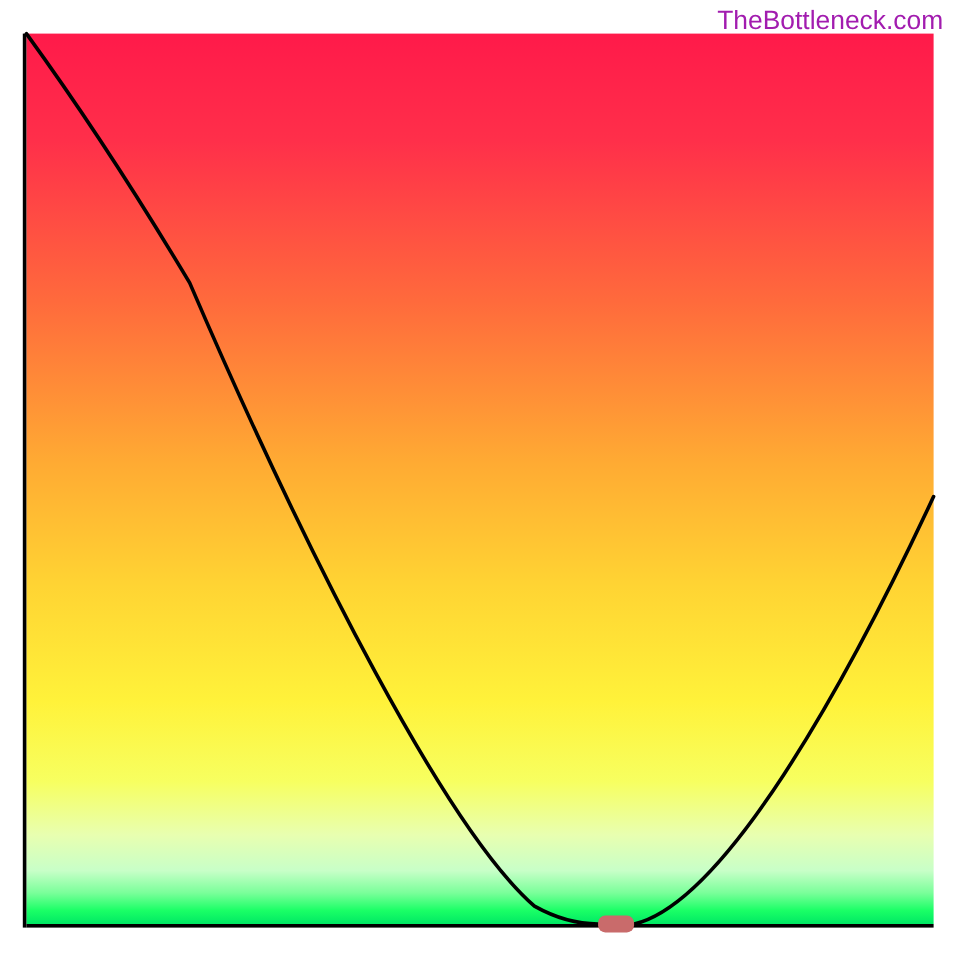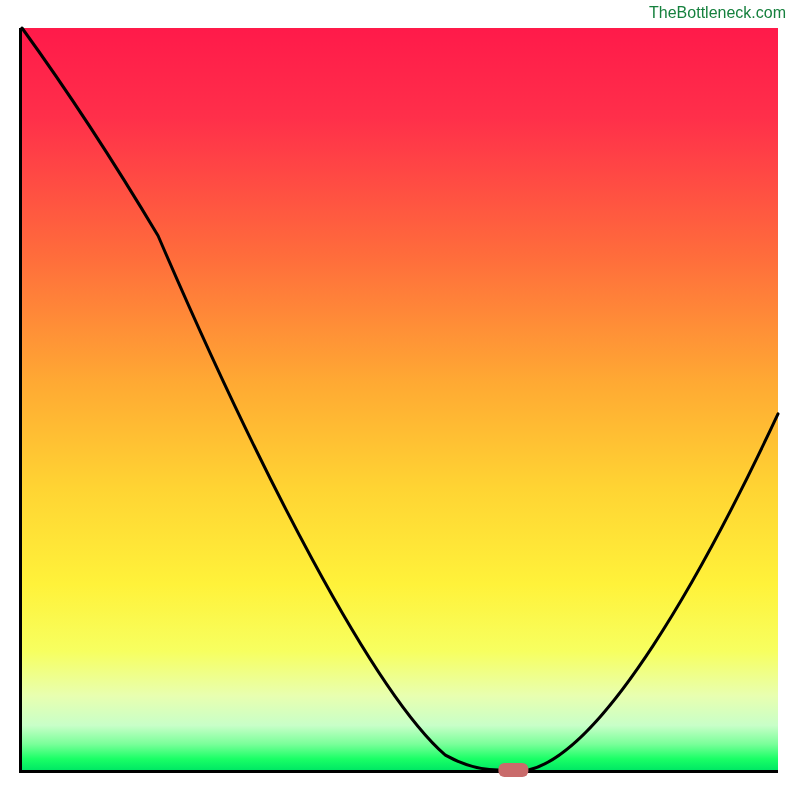--- a/index.html
+++ b/index.html
@@ -8,22 +8,22 @@
     width: 800px;
     height: 800px;
     background: #ffffff;
     font-family: Arial, Helvetica, sans-serif;
     position: relative;
   }
   .watermark {
     position: absolute;
     top: 4px;
     right: 14px;
-    color: #15803d;
-    font-size: 16px;
+    color: #a21caf;
+    font-size: 22px;
     z-index: 10;
   }
   svg {
     display: block;
   }
 </style>
 </head>
 <body>
 
 <div class="watermark">TheBottleneck.com</div>

